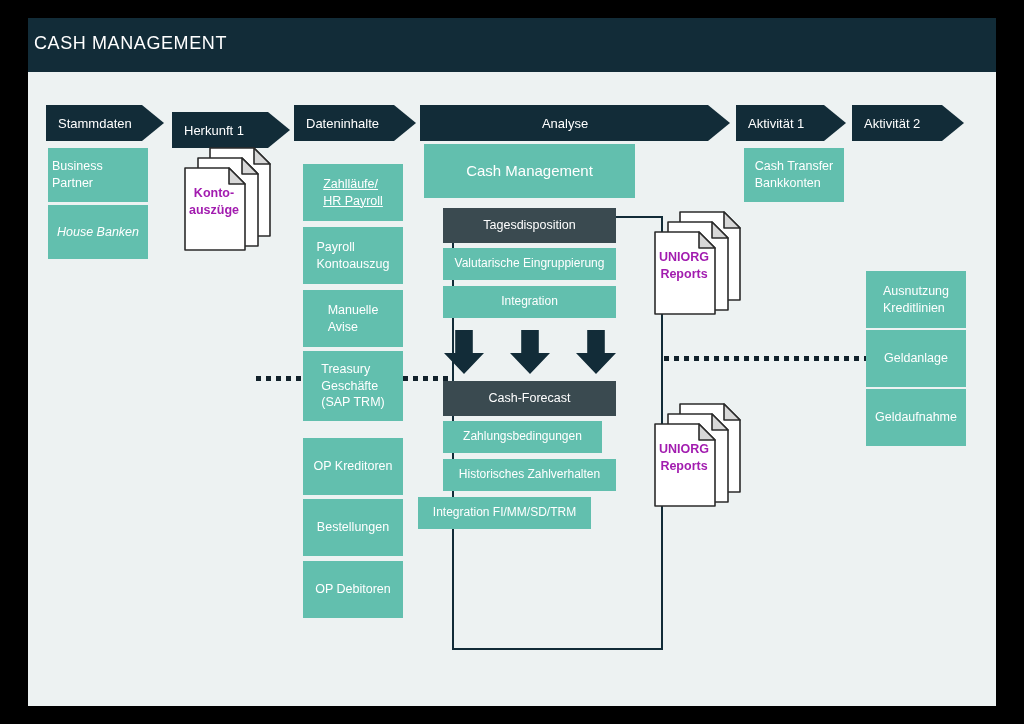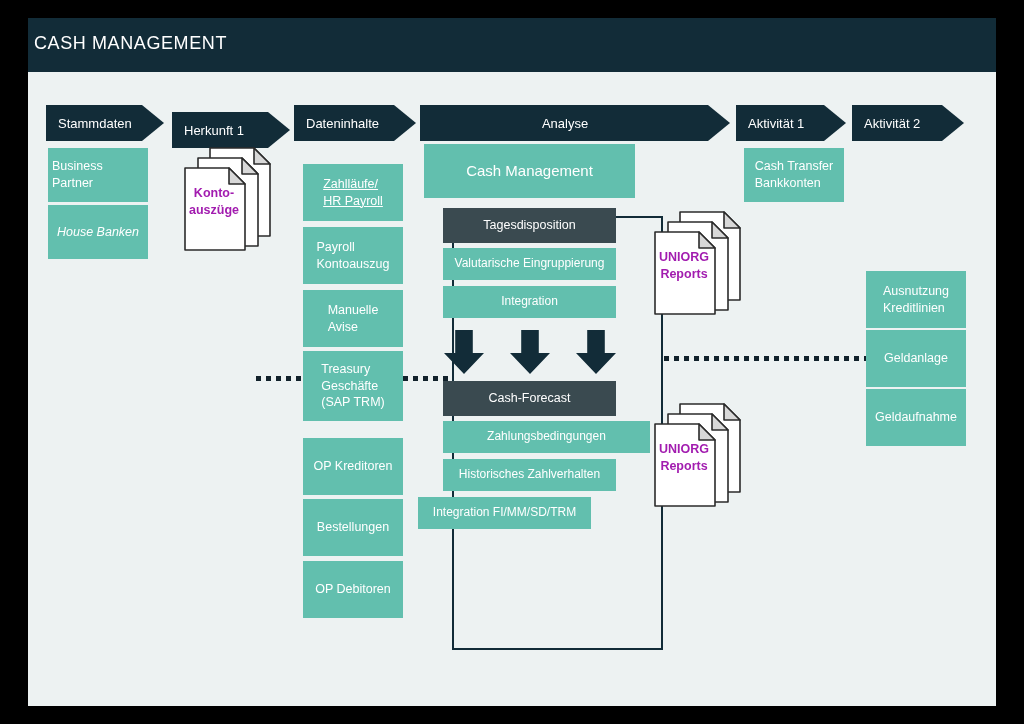--- a/index.html
+++ b/index.html
@@ -205,21 +205,21 @@
     <div>Integration</div>
   </div>
 
   <div class="arrow" style="left:416px; top:312px;"></div>
   <div class="arrow" style="left:482px; top:312px;"></div>
   <div class="arrow" style="left:548px; top:312px;"></div>
 
   <div class="box slate" style="left:415px; top:363px; width:173px; height:35px;">
     <div>Cash-Forecast</div>
   </div>
-  <div class="box wide" style="left:415px; top:403px; width:207px; height:32px;">
+  <div class="box wide" style="left:415px; top:403px; width:159px; height:32px;">
     <div>Zahlungsbedingungen</div>
   </div>
   <div class="box wide" style="left:415px; top:441px; width:173px; height:32px;">
     <div>Historisches Zahlverhalten</div>
   </div>
   <div class="box wide" style="left:390px; top:479px; width:173px; height:32px;">
     <div>Integration FI/MM/SD/TRM</div>
   </div>
 
   <div class="docstack" style="left:622px; top:190px; width:96px; height:110px;">

